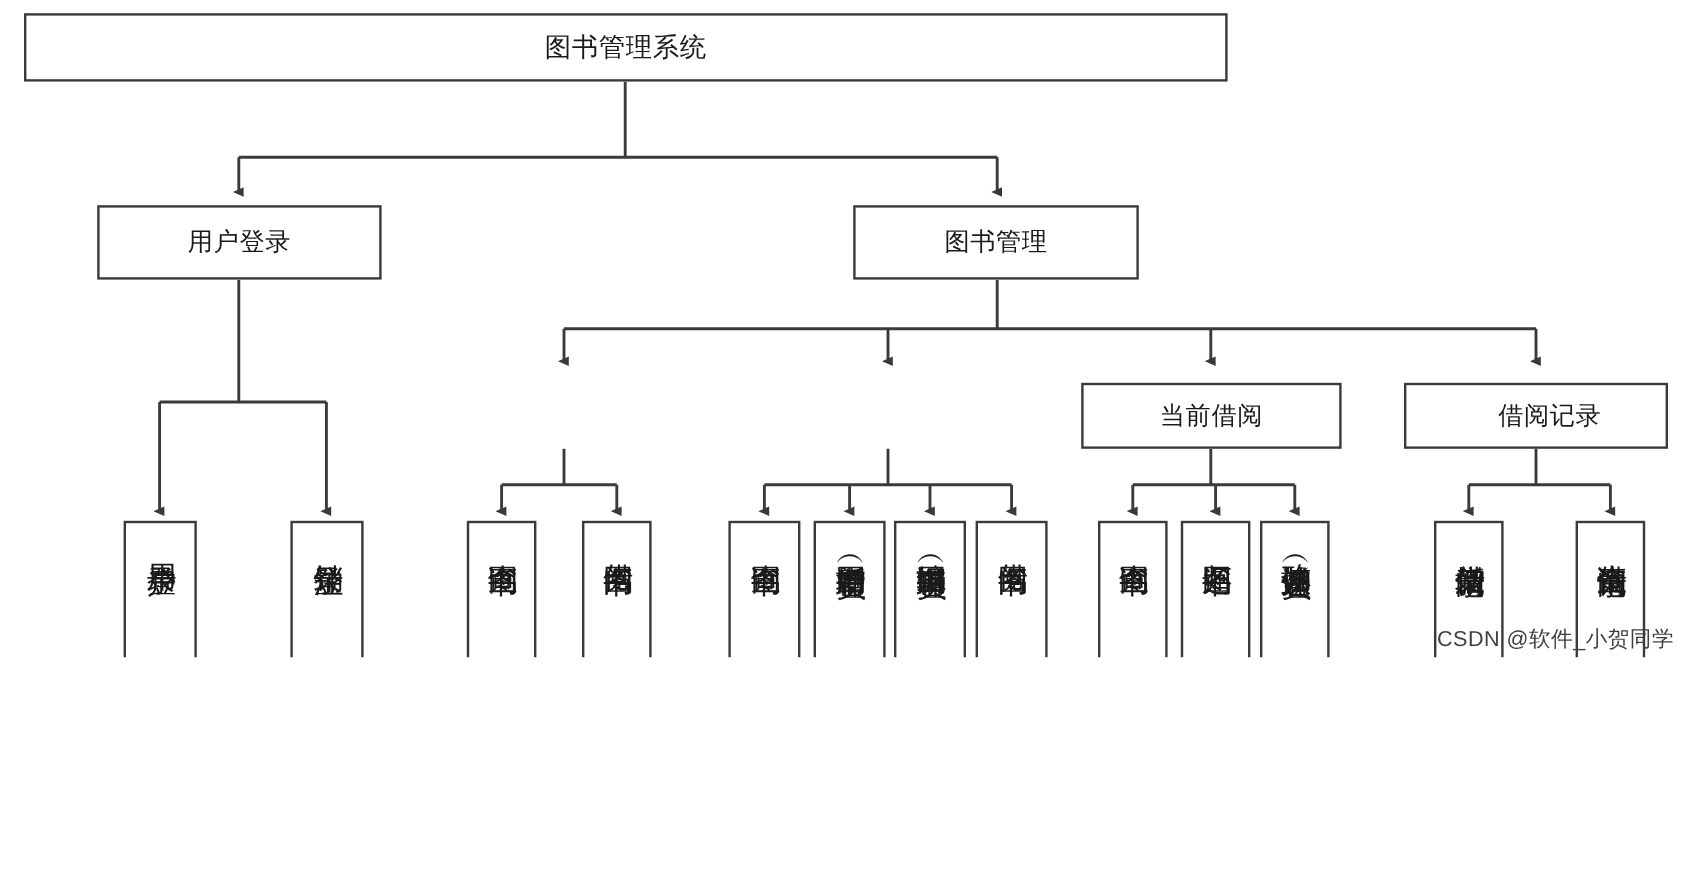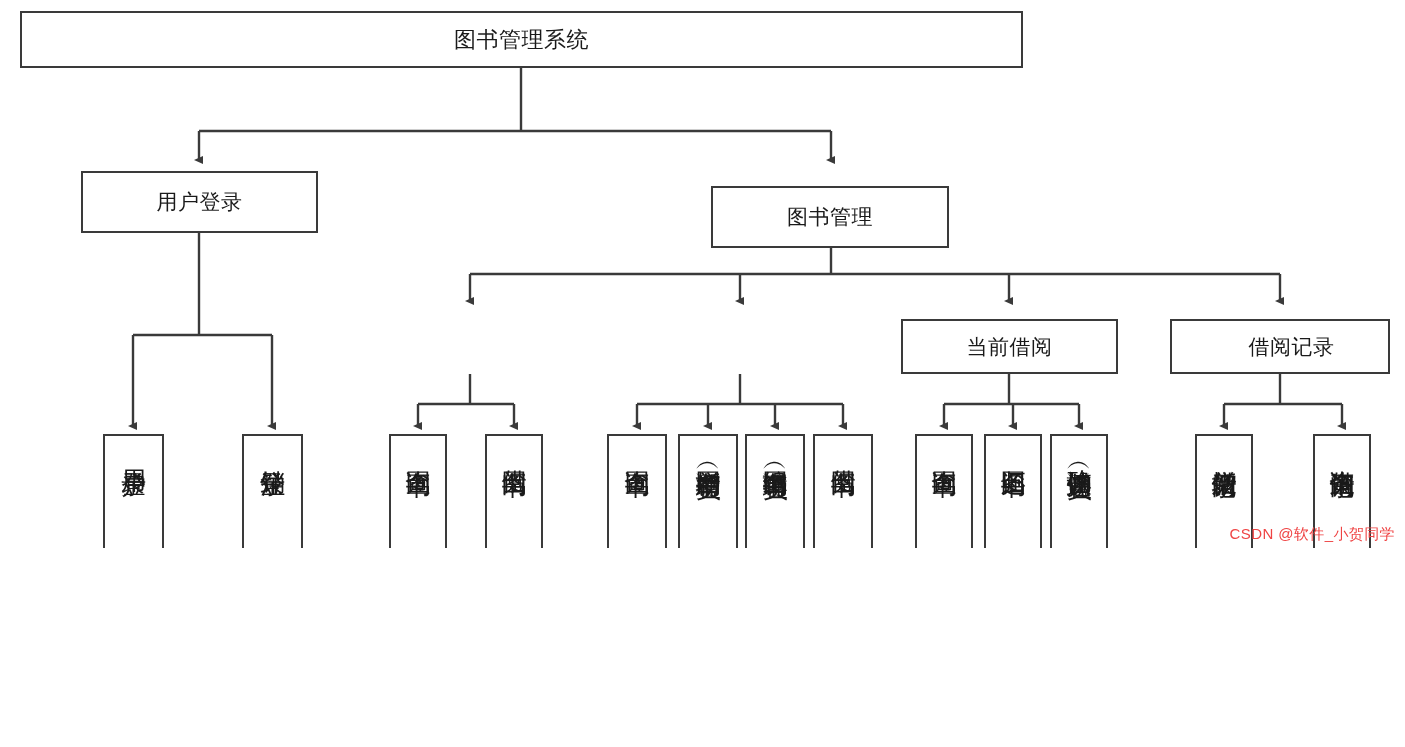--- a/index.html
+++ b/index.html
@@ -56,22 +56,22 @@
     letter-spacing: 1px;
     white-space: nowrap;
   }
   .node.root .label {
     font-size: 22px;
   }
   .watermark {
     position: absolute;
     right: 10px;
     bottom: 4px;
-    font-size: 15px;
-    color: #ef4444;
+    font-size: 18px;
+    color: #404040;
     white-space: nowrap;
     letter-spacing: 0.4px;
   }
 </style>
 </head>
 <body>
 
 <div id="canvas">
 
   <svg id="wires" viewBox="0 0 1405 747" xmlns="http://www.w3.org/2000/svg">
@@ -124,21 +124,21 @@
     </g>
   </svg>
 
   <div class="node horiz root" style="left:20px;top:11px;width:1003px;height:57px;">
     <span class="label">图书管理系统</span>
   </div>
 
   <div class="node horiz" style="left:81px;top:171px;width:237px;height:62px;">
     <span class="label">用户登录</span>
   </div>
-  <div class="node horiz" style="left:711px;top:171px;width:238px;height:62px;margin-top:15px;">
+  <div class="node horiz" style="left:711px;top:171px;width:238px;height:62px;">
     <span class="label">图书管理</span>
   </div>
 
   <div class="node horiz" style="left:901px;top:319px;width:217px;height:55px;">
     <span class="label">当前借阅</span>
   </div>
   <div class="node horiz" style="left:1170px;top:319px;width:220px;height:55px;padding-left:23px;">
     <span class="label">借阅记录</span>
   </div>
 

